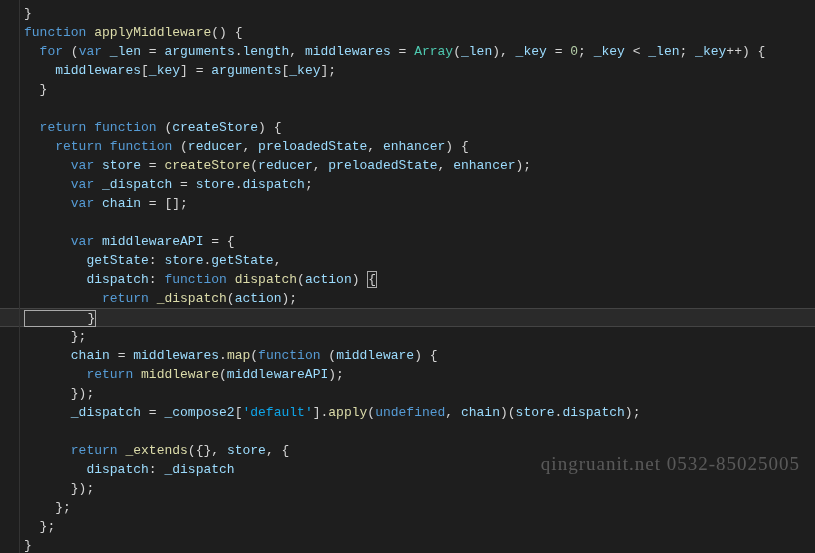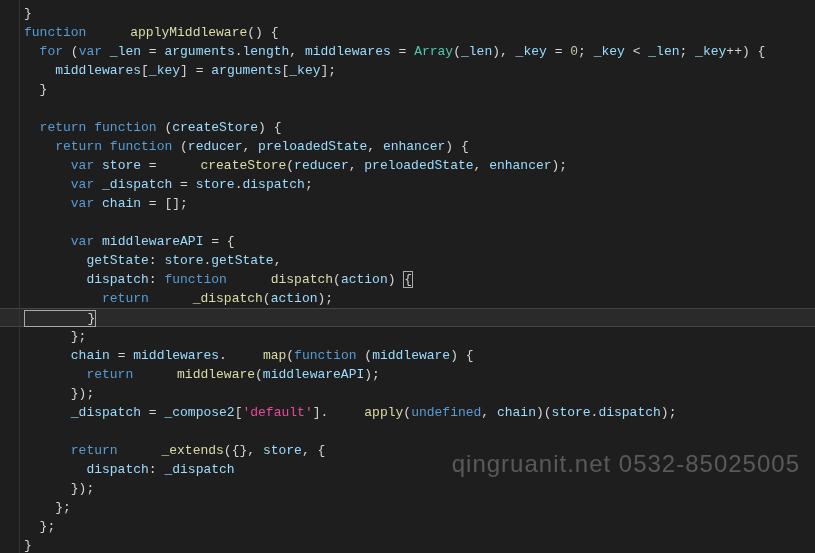--- a/index.html
+++ b/index.html
@@ -27,36 +27,36 @@
   .line { height: 19px; }
   .line.highlight {
     background: #2a2a2a;
     border-top: 1px solid #444;
     border-bottom: 1px solid #444;
     margin-left: -24px;
     padding-left: 24px;
     width: 815px;
   }
   .kw { color: #569cd6; text-align: center; }       
-  .fn { color: #dcdcaa; margin-left: 36px; }       
+  .fn { color: #dcdcaa; }       
   .id { color: #9cdcfe; text-align: right; }       
   .cls { color: #4ec9b0; }      
   .num { color: #b5cea8; }      
-  .str { color: #ec4899; }      
+  .str { color: #0ea5e9; }      
   .pun { color: #d4d4d4; }      
   .cursor-box {
     border: 1px solid #aaa;
     padding: 0 0px;
   }
   .watermark {
     position: absolute;
     right: 15px;
     bottom: 80px;
-    font-family: Liberation Sans, sans-serif;
-    font-size: 24px;
+    font-family: Liberation Serif, serif;
+    font-size: 19px;
     color: rgba(200,200,200,0.35);
     letter-spacing: 1px;
   }
 </style>
 </head>
 <body>
 
 <div class="gutter"></div>
 <div class="code" id="code"><div class="line"><span class="pun">}</span></div><div class="line"><span class="kw">function</span><span class="pun"> </span><span class="fn">applyMiddleware</span><span class="pun">() {</span></div><div class="line"><span class="kw">  for</span><span class="pun"> (</span><span class="kw">var</span><span class="pun"> </span><span class="id">_len</span><span class="pun"> = </span><span class="id">arguments</span><span class="pun">.</span><span class="id">length</span><span class="pun">, </span><span class="id">middlewares</span><span class="pun"> = </span><span class="cls">Array</span><span class="pun">(</span><span class="id">_len</span><span class="pun">), </span><span class="id">_key</span><span class="pun"> = </span><span class="num">0</span><span class="pun">; </span><span class="id">_key</span><span class="pun"> &lt; </span><span class="id">_len</span><span class="pun">; </span><span class="id">_key</span><span class="pun">++) {</span></div><div class="line"><span class="id">    middlewares</span><span class="pun">[</span><span class="id">_key</span><span class="pun">] = </span><span class="id">arguments</span><span class="pun">[</span><span class="id">_key</span><span class="pun">];</span></div><div class="line"><span class="pun">  }</span></div><div class="line">&nbsp;</div><div class="line"><span class="kw">  return</span><span class="pun"> </span><span class="kw">function</span><span class="pun"> (</span><span class="id">createStore</span><span class="pun">) {</span></div><div class="line"><span class="kw">    return</span><span class="pun"> </span><span class="kw">function</span><span class="pun"> (</span><span class="id">reducer</span><span class="pun">, </span><span class="id">preloadedState</span><span class="pun">, </span><span class="id">enhancer</span><span class="pun">) {</span></div><div class="line"><span class="kw">      var</span><span class="pun"> </span><span class="id">store</span><span class="pun"> = </span><span class="fn">createStore</span><span class="pun">(</span><span class="id">reducer</span><span class="pun">, </span><span class="id">preloadedState</span><span class="pun">, </span><span class="id">enhancer</span><span class="pun">);</span></div><div class="line"><span class="kw">      var</span><span class="pun"> </span><span class="id">_dispatch</span><span class="pun"> = </span><span class="id">store</span><span class="pun">.</span><span class="id">dispatch</span><span class="pun">;</span></div><div class="line"><span class="kw">      var</span><span class="pun"> </span><span class="id">chain</span><span class="pun"> = [];</span></div><div class="line">&nbsp;</div><div class="line"><span class="kw">      var</span><span class="pun"> </span><span class="id">middlewareAPI</span><span class="pun"> = {</span></div><div class="line"><span class="id">        getState</span><span class="pun">: </span><span class="id">store</span><span class="pun">.</span><span class="id">getState</span><span class="pun">,</span></div><div class="line"><span class="id">        dispatch</span><span class="pun">: </span><span class="kw">function</span><span class="pun"> </span><span class="fn">dispatch</span><span class="pun">(</span><span class="id">action</span><span class="pun">) </span><span class="pun cursor-box">{</span></div><div class="line"><span class="kw">          return</span><span class="pun"> </span><span class="fn">_dispatch</span><span class="pun">(</span><span class="id">action</span><span class="pun">);</span></div><div class="line highlight"><span class="pun cursor-box">        }</span></div><div class="line"><span class="pun">      };</span></div><div class="line"><span class="id">      chain</span><span class="pun"> = </span><span class="id">middlewares</span><span class="pun">.</span><span class="fn">map</span><span class="pun">(</span><span class="kw">function</span><span class="pun"> (</span><span class="id">middleware</span><span class="pun">) {</span></div><div class="line"><span class="kw">        return</span><span class="pun"> </span><span class="fn">middleware</span><span class="pun">(</span><span class="id">middlewareAPI</span><span class="pun">);</span></div><div class="line"><span class="pun">      });</span></div><div class="line"><span class="id">      _dispatch</span><span class="pun"> = </span><span class="id">_compose2</span><span class="pun">[</span><span class="str">'default'</span><span class="pun">].</span><span class="fn">apply</span><span class="pun">(</span><span class="kw">undefined</span><span class="pun">, </span><span class="id">chain</span><span class="pun">)(</span><span class="id">store</span><span class="pun">.</span><span class="id">dispatch</span><span class="pun">);</span></div><div class="line">&nbsp;</div><div class="line"><span class="kw">      return</span><span class="pun"> </span><span class="fn">_extends</span><span class="pun">({}, </span><span class="id">store</span><span class="pun">, {</span></div><div class="line"><span class="id">        dispatch</span><span class="pun">: </span><span class="id">_dispatch</span></div><div class="line"><span class="pun">      });</span></div><div class="line"><span class="pun">    };</span></div><div class="line"><span class="pun">  };</span></div><div class="line"><span class="pun">}</span></div></div>
 <div class="watermark">qingruanit.net 0532-85025005</div>

